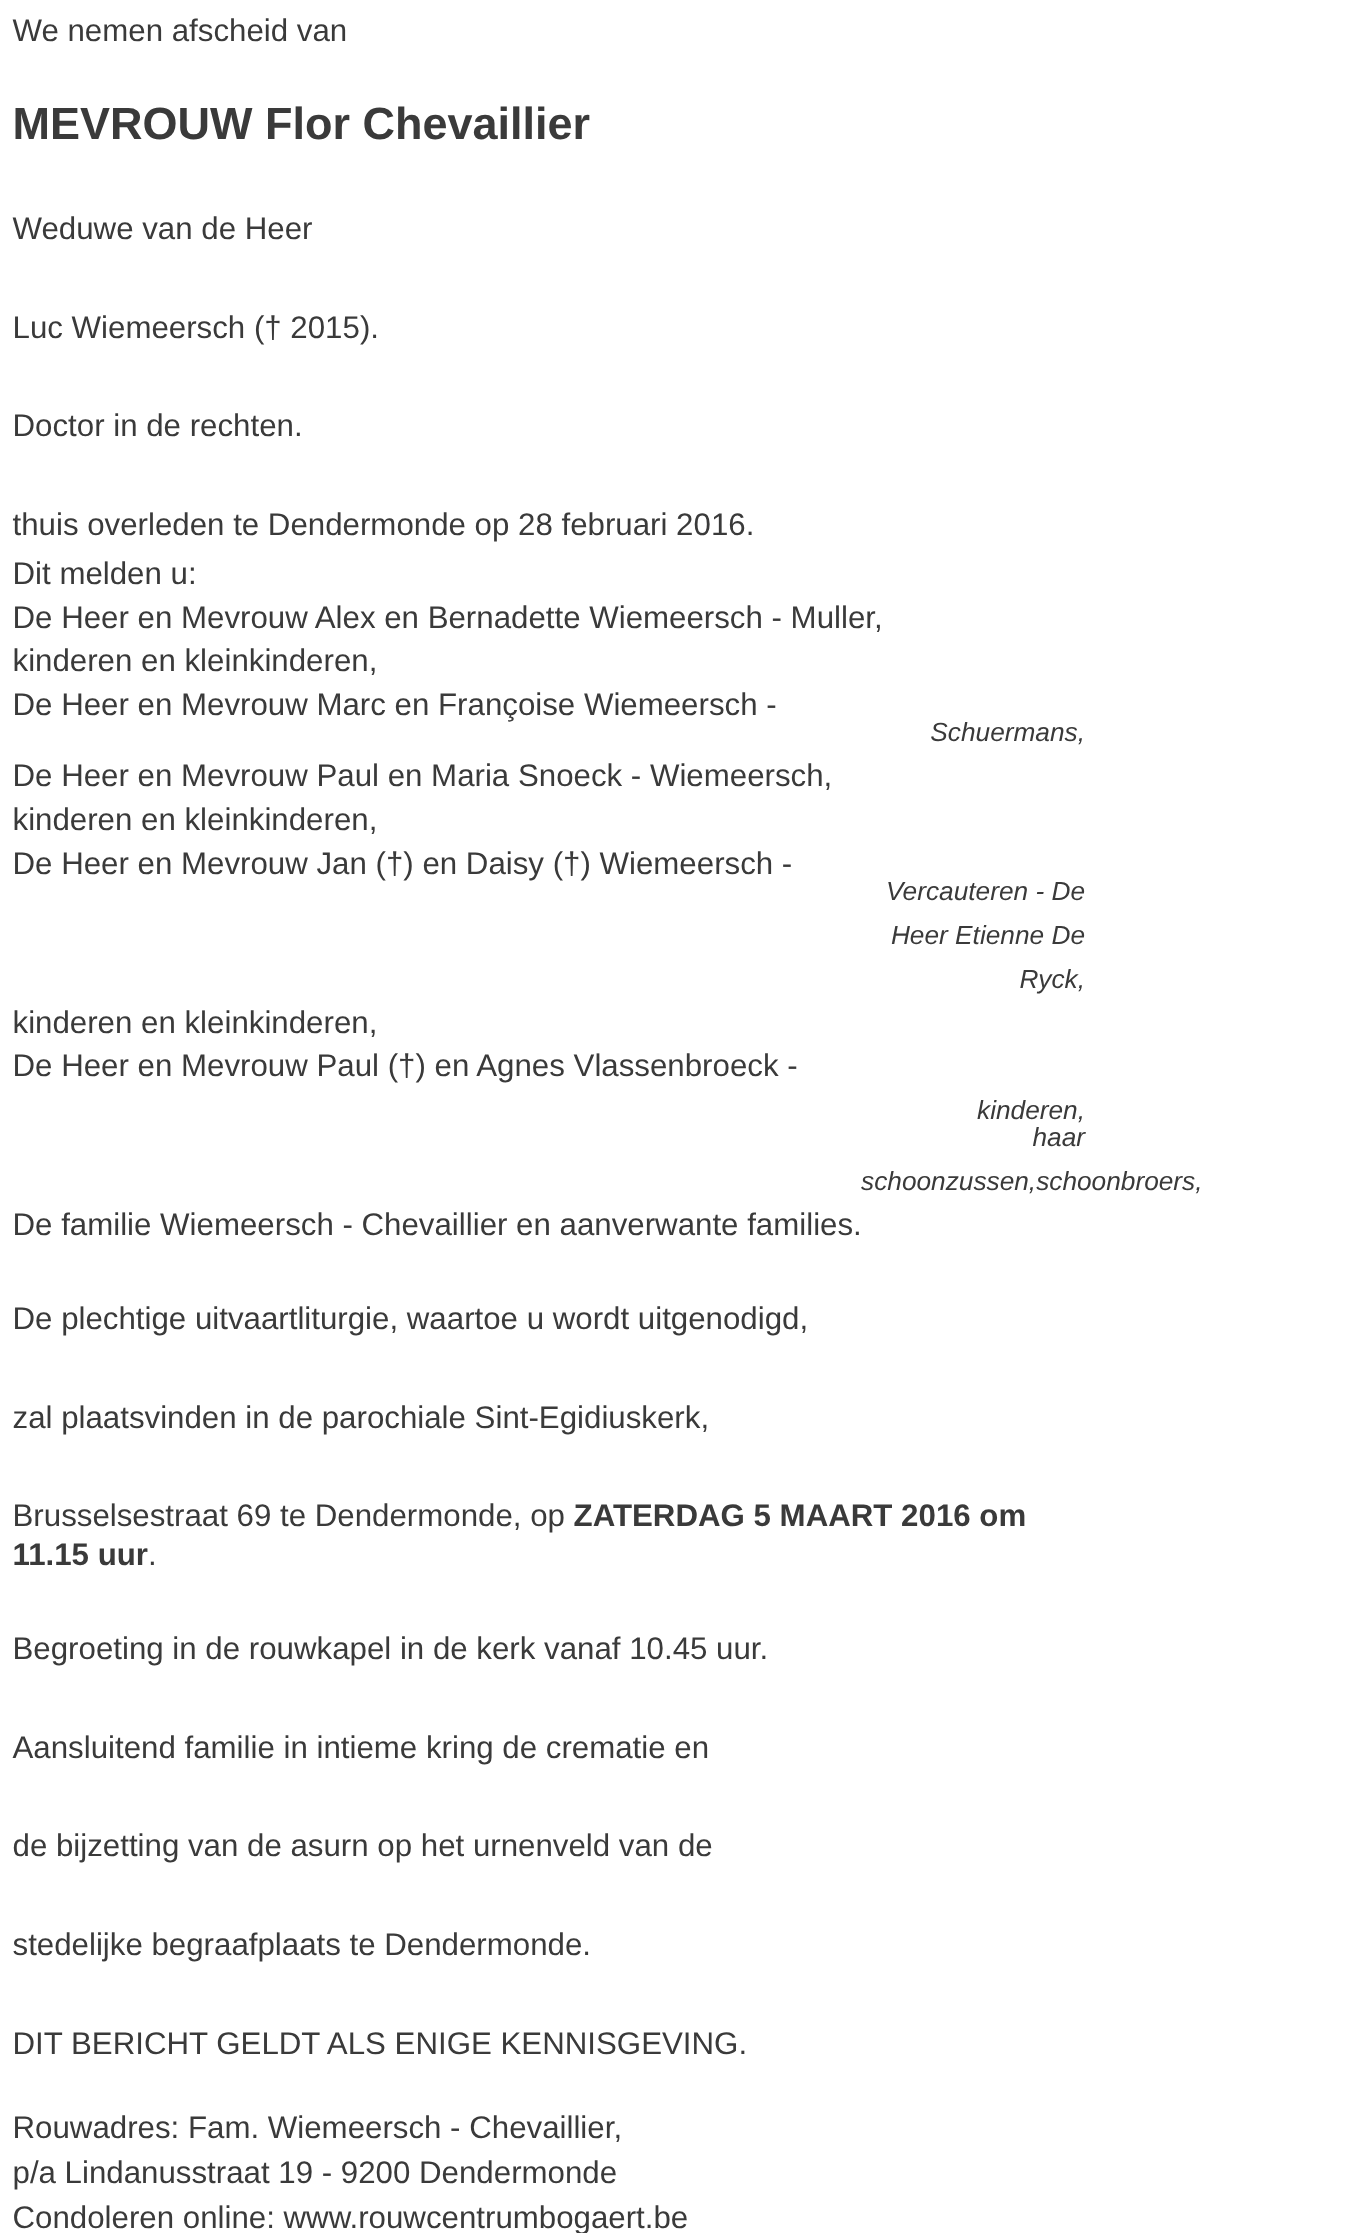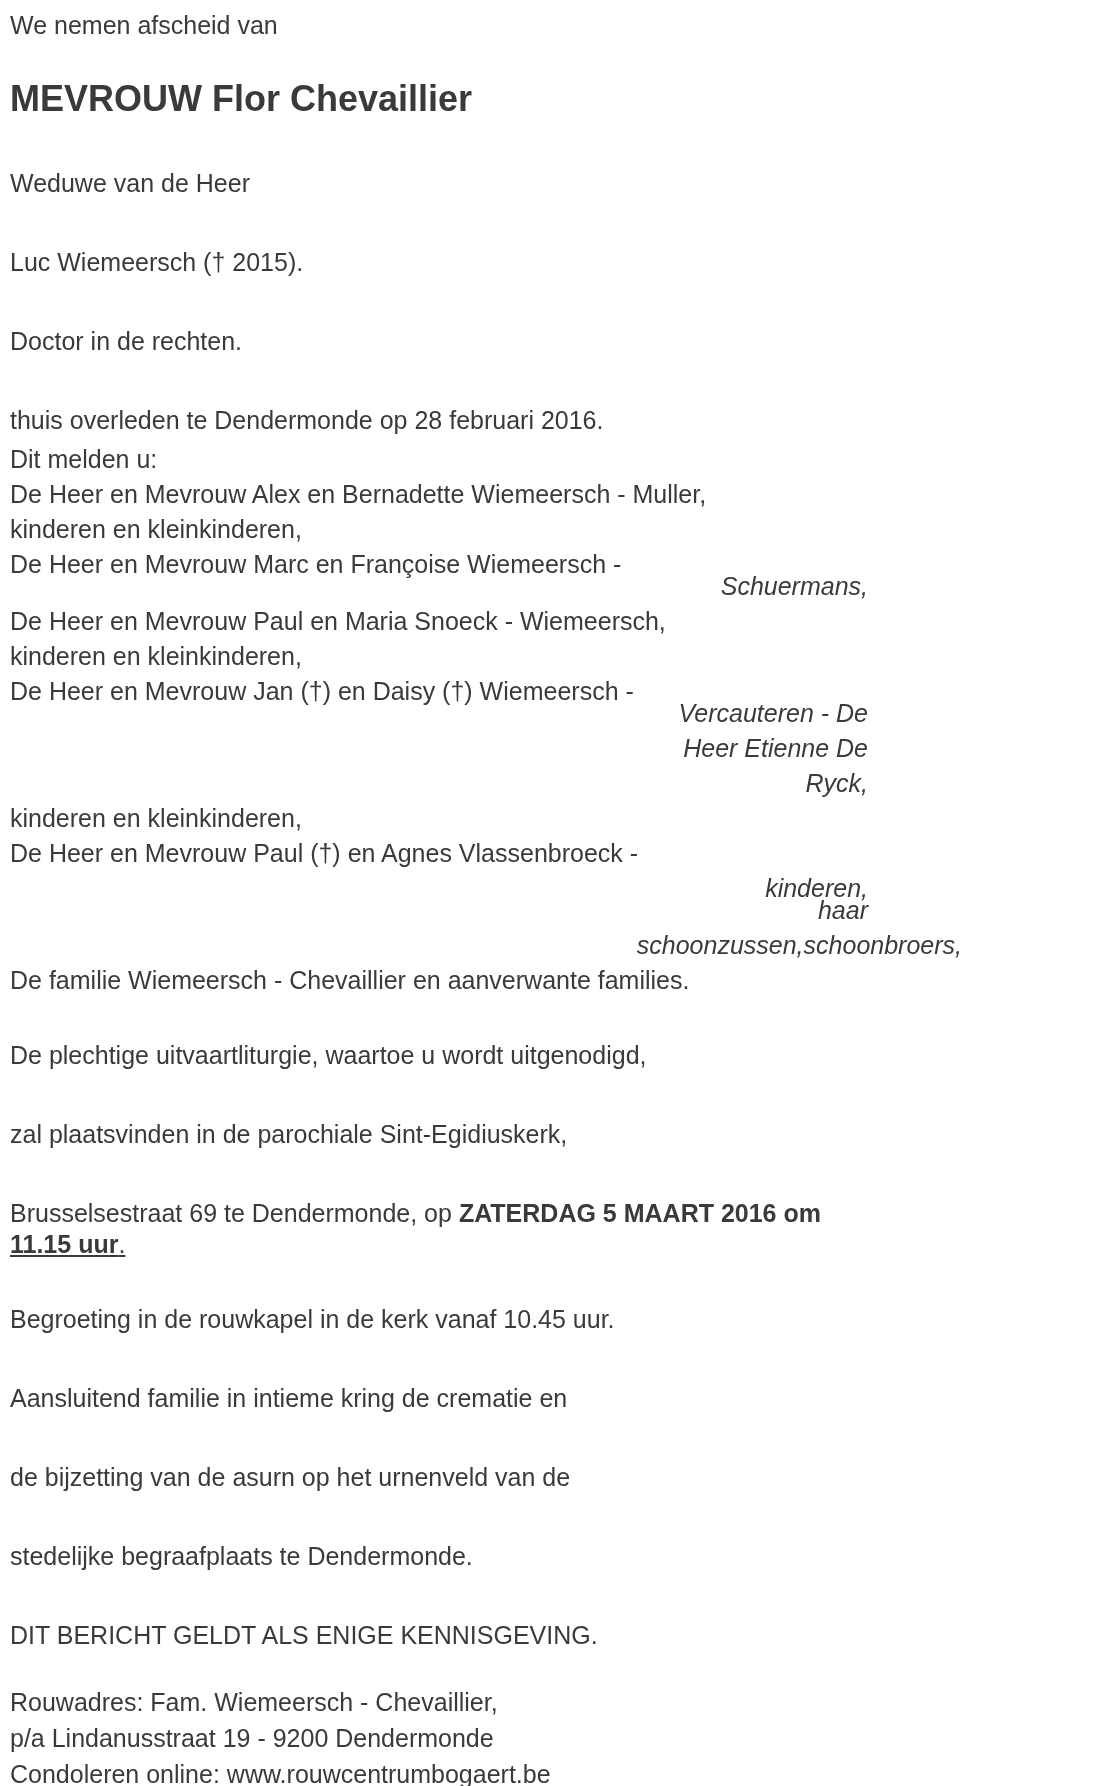--- a/index.html
+++ b/index.html
@@ -29,25 +29,25 @@
       color: var(--text, #3a3a3a);
     }
     .gap27 { margin-top: 27px; }
     .b { font-weight: 700; }
     
     .r {
       font-style: italic;
       text-align: right;
       width: 858px;
       line-height: 35px;
-      font-size: 25px;
+      font-size: 21px;
     }
     .r.wide { width: 952px; }
     .r.cont { margin-top: -13px; }
-    .mtneg { margin-top: -8px; text-decoration: underline; }
+    .mtneg { margin-top: -8px; }
   </style>
 </head>
 <body>
 
 <main class="page">
 
   <div class="line lh35">We nemen afscheid van</div>
 
   <h1 class="name">MEVROUW Flor Chevaillier</h1>
 

